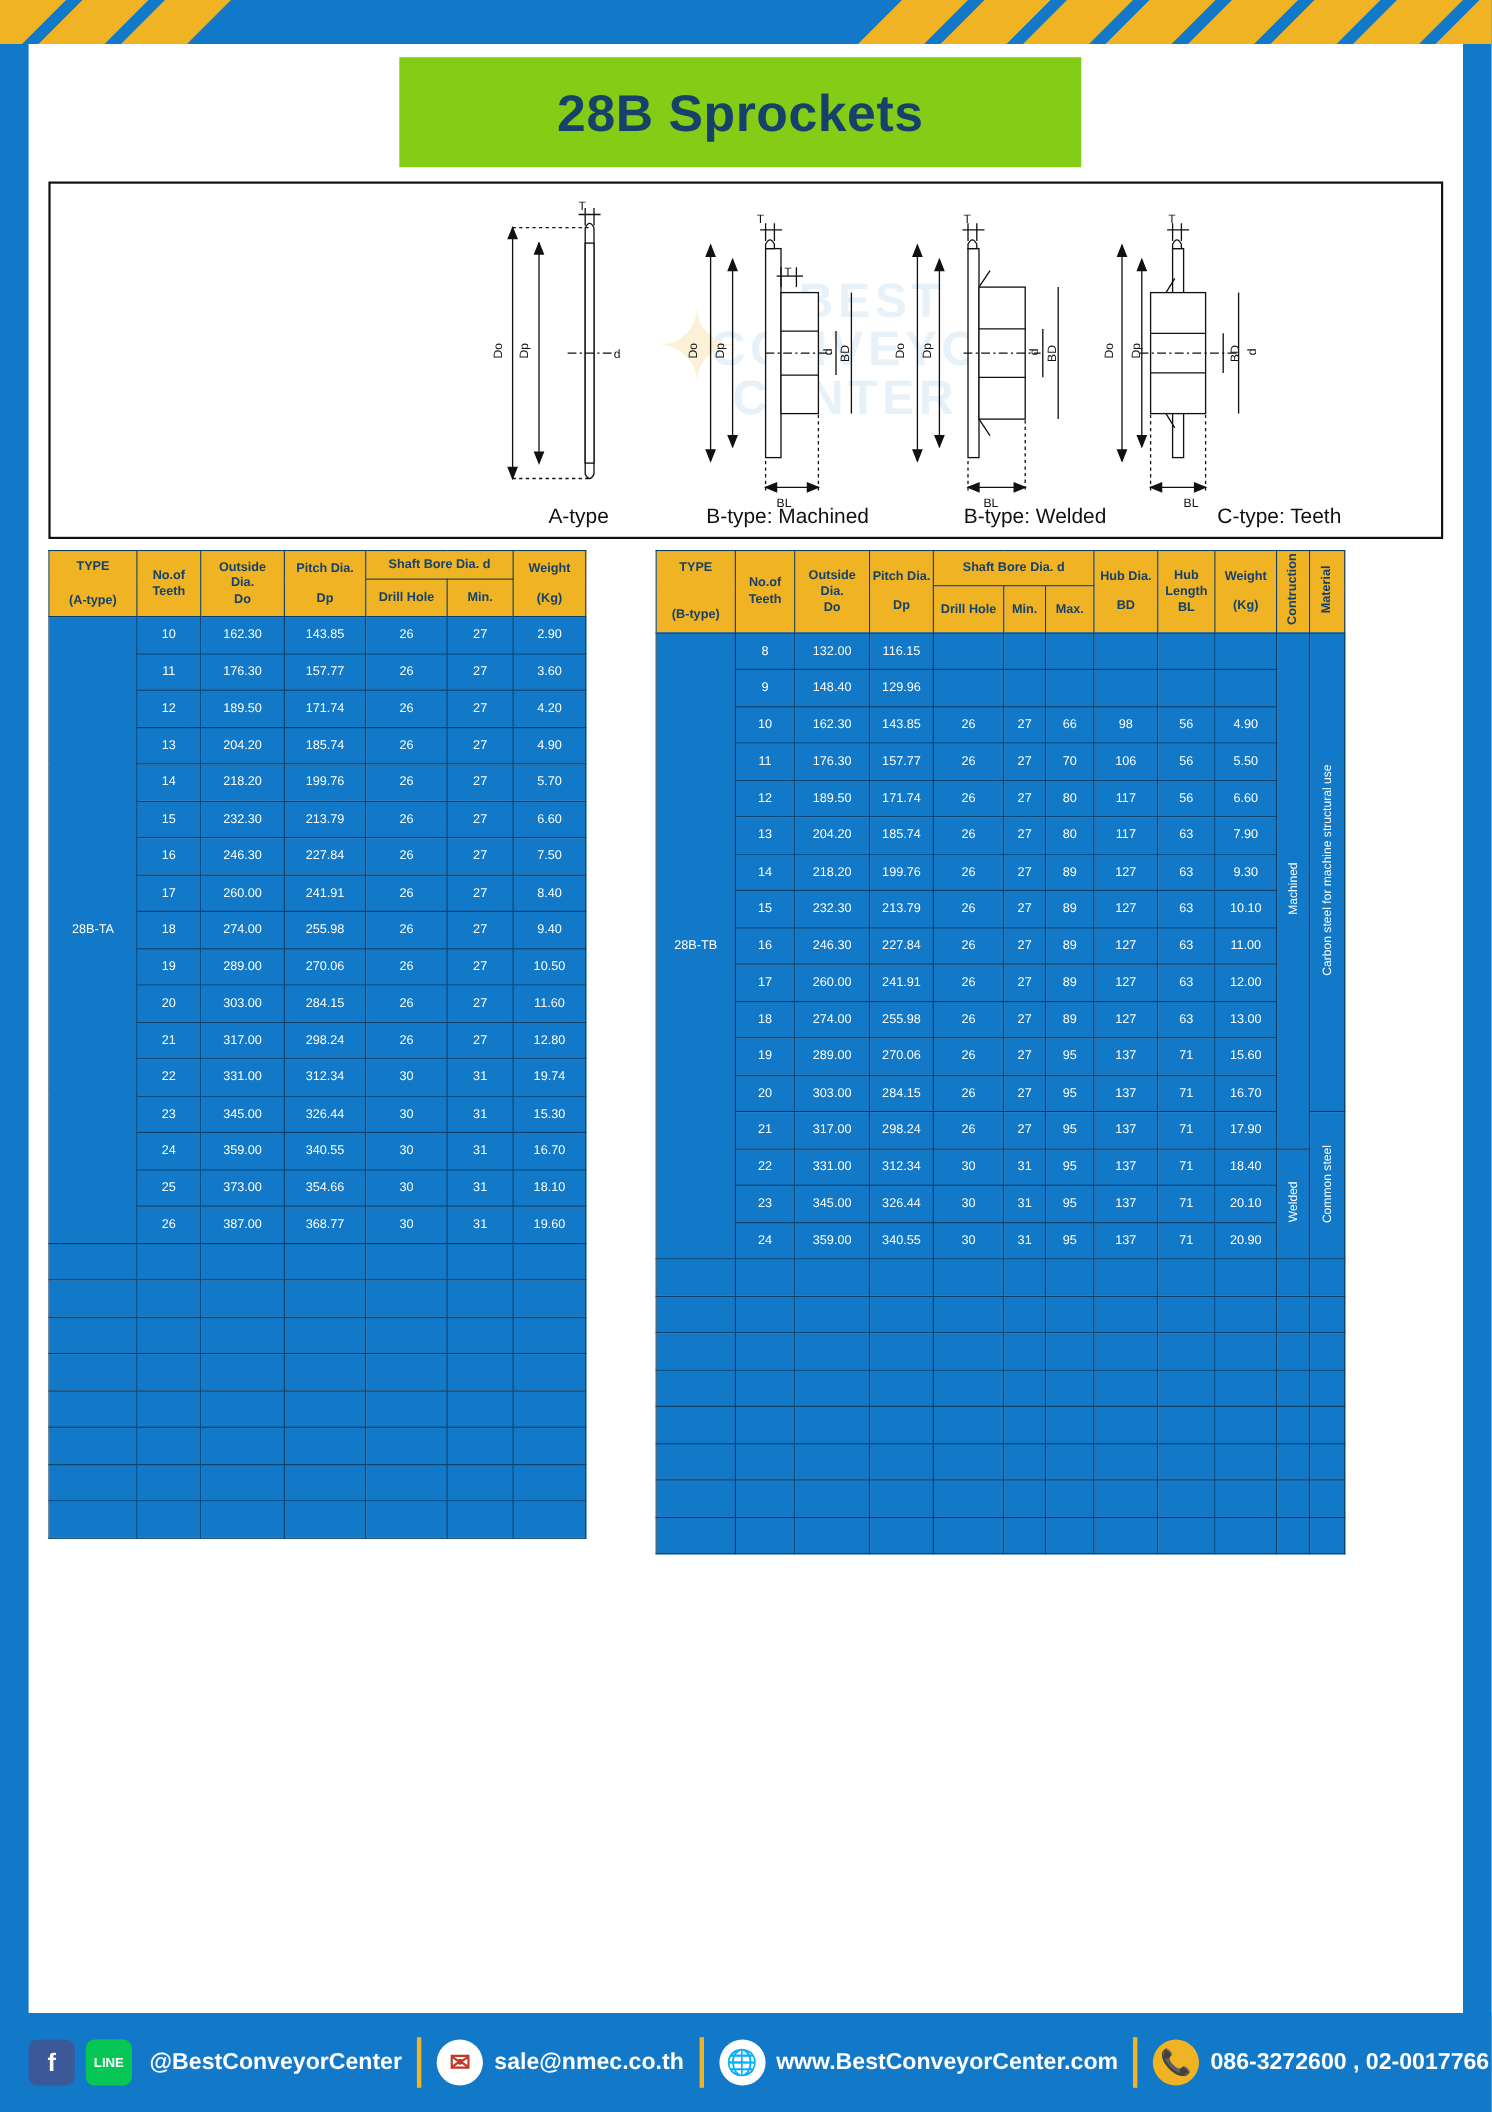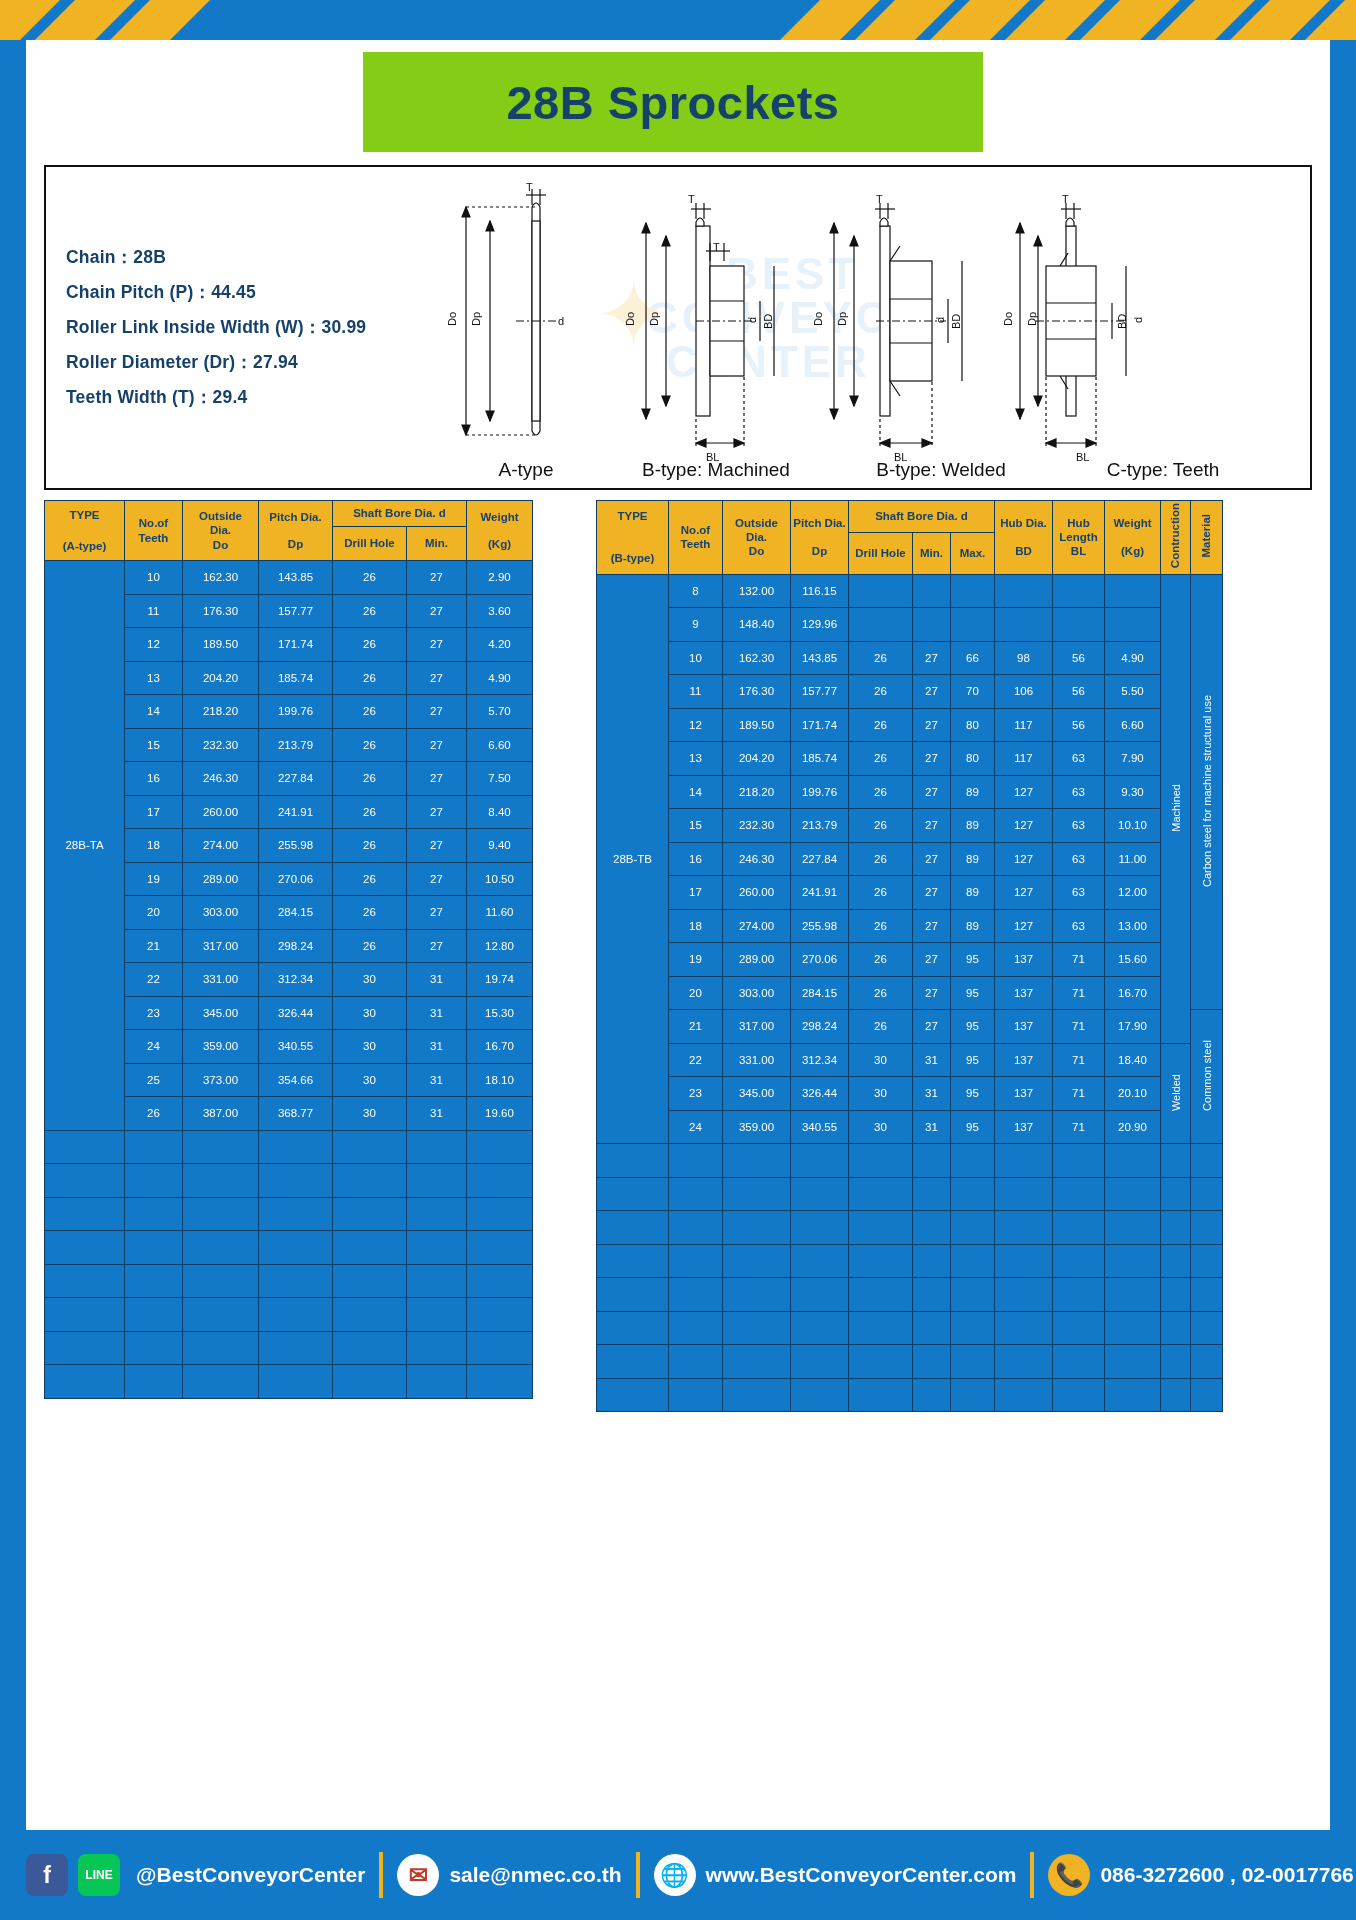--- a/index.html
+++ b/index.html
@@ -102,27 +102,20 @@
 </div>
 
 <div class="page">
 
   <div class="title-box">
     <span>28B Sprockets</span>
   </div>
 
   <div class="spec-panel">
 
-    <div class="spec-list">
-      <div>Chain：28B</div>
-      <div>Chain Pitch (P)：44.45</div>
-      <div>Roller Link Inside Width (W)：30.99</div>
-      <div>Roller Diameter (Dr)：27.94</div>
-      <div>Teeth Width (T)：29.4</div>
-    </div>
 
     <div class="wm">
       <div class="wm-star">✦</div>
       <div class="wm-text" style="margin-left:120px">BEST</div>
       <div class="wm-text" style="margin-left:40px">CONVEYOR</div>
       <div class="wm-text" style="margin-left:60px">CENTER</div>
     </div>
 
     <div class="draw-area">
       <svg width="920" height="300" viewBox="0 0 920 300">

